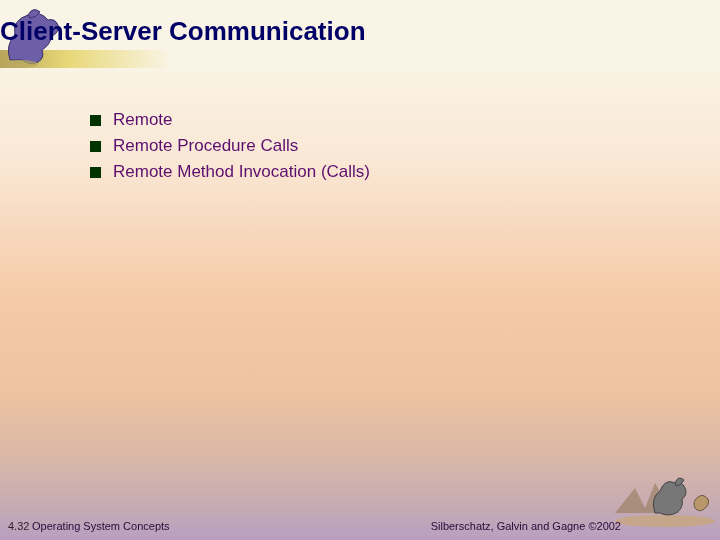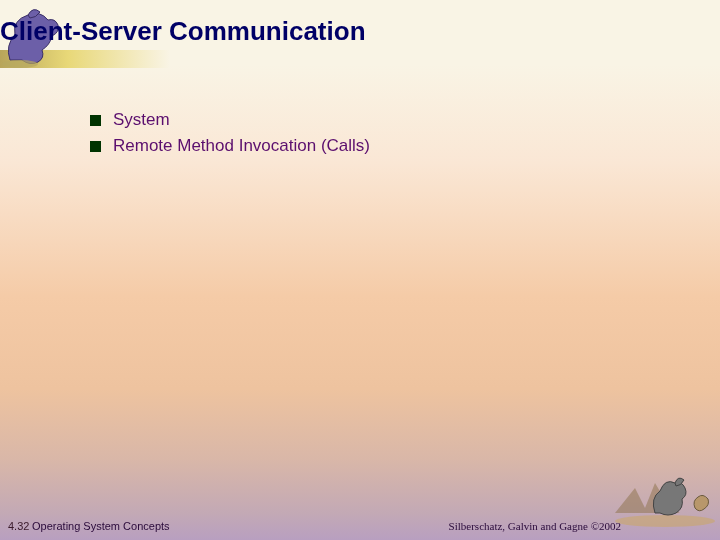--- a/index.html
+++ b/index.html
@@ -108,21 +108,20 @@
     font-size: 11px;
     color: #3a1a2a;
   }
   .footer-right {
     position: absolute;
     right: 115px;
     bottom: 0;
     font-size: 11px;
     color: #2a0a3a;
     white-space: nowrap;
-    font-family: Liberation Serif, serif;
   }
 </style>
 </head>
 <body>
 
 <div class="slide">
 
   <div class="banner"></div>
 
   <div class="dino-tl">
@@ -131,21 +130,25 @@
       <path d="M28 15 Q33 6 40 12 Q36 18 30 18 Z" fill="#6c5fa8" stroke="#3a2f66" stroke-width="1"></path>
       <ellipse cx="20" cy="64" rx="18" ry="4" fill="#b7a85f" opacity="0.7"></ellipse>
     </svg>
   </div>
 
   <div class="title">Client-Server Communication</div>
 
   <div class="bullets">
     <div class="bullet-row">
       <div class="bullet-box"></div>
-      <div class="bullet-text">System</div>
+      <div class="bullet-text">Remote</div>
+    </div>
+    <div class="bullet-row">
+      <div class="bullet-box"></div>
+      <div class="bullet-text">Remote Procedure Calls</div>
     </div>
     <div class="bullet-row">
       <div class="bullet-box"></div>
       <div class="bullet-text">Remote Method Invocation (Calls)</div>
     </div>
   </div>
 
   <div class="scene-br">
     <svg viewBox="0 0 110 75">
       <ellipse cx="55" cy="68" rx="50" ry="6" fill="#c9a66b" opacity="0.6"></ellipse>

